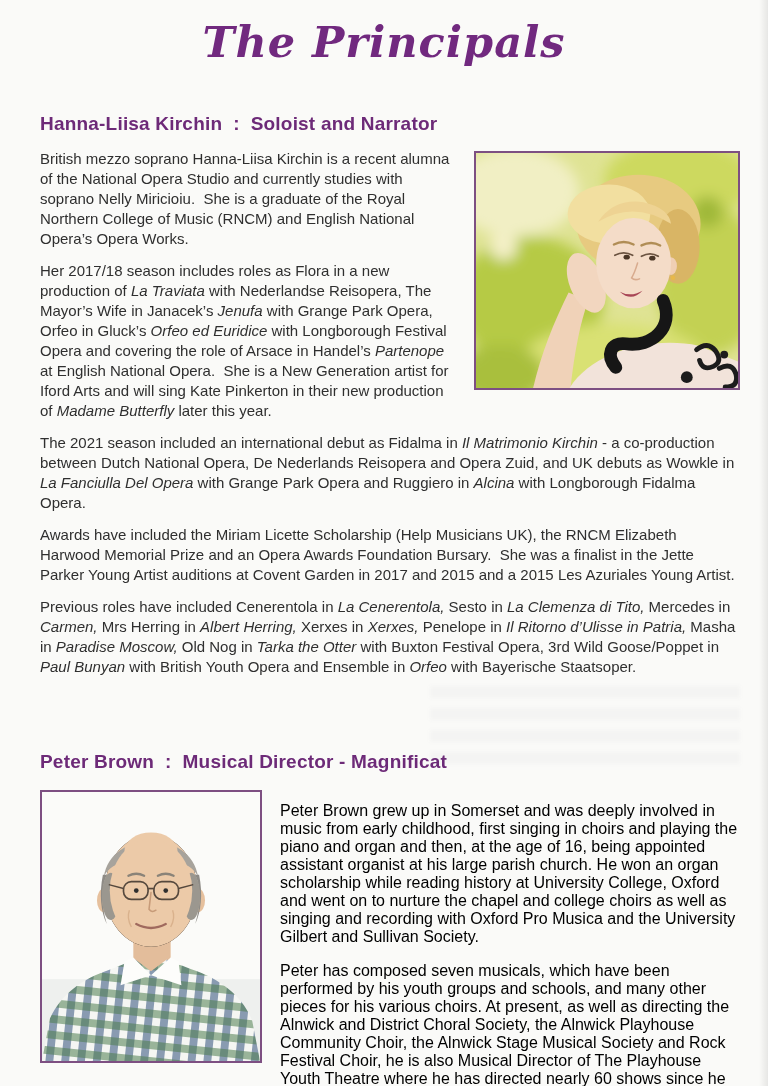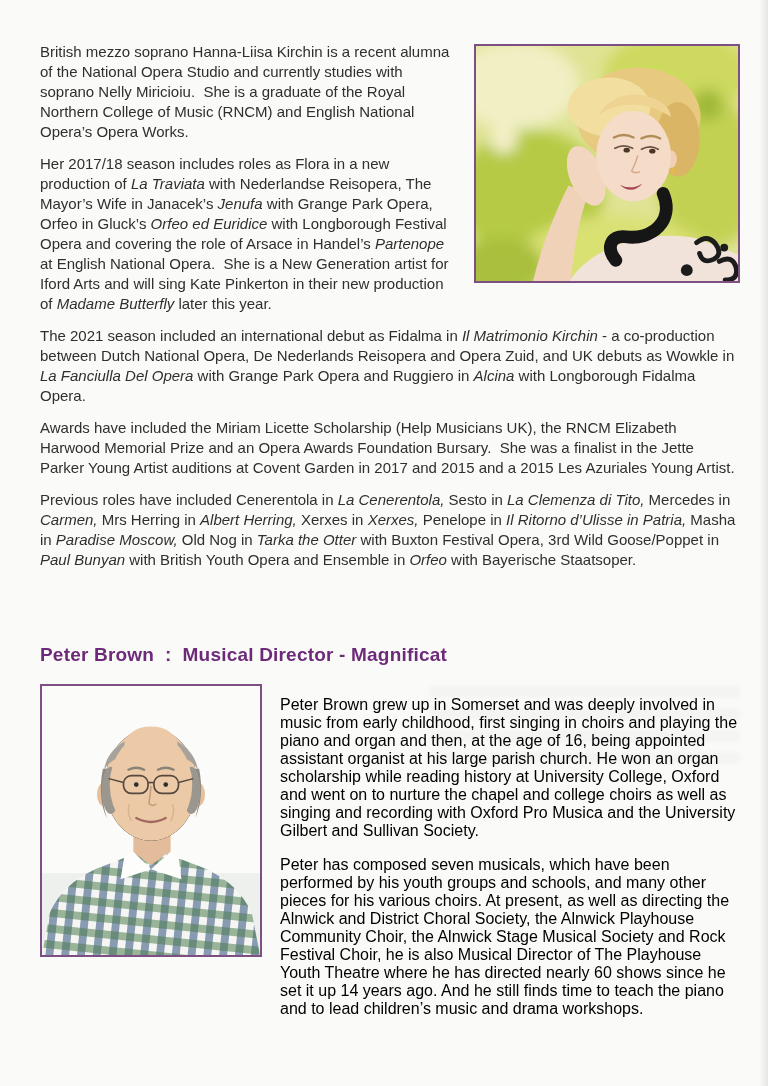--- a/index.html
+++ b/index.html
@@ -42,24 +42,26 @@
     background:repeating-linear-gradient(
       to bottom, rgba(90,90,110,0.035) 0 12px, rgba(0,0,0,0) 12px 22px);
     filter:blur(2px); pointer-events:none;
   }
 </style>
 </head>
 <body>
 
 <div class="page">
 
+  <h1 class="title">The Principals</h1>
 
   <div class="bleed"></div>
 
   <section class="s1">
+    <h2>Hanna-Liisa Kirchin  :  Soloist and Narrator</h2>
     <div class="body">
       <div class="photo photo-right" role="img" aria-label="Portrait photo of Hanna-Liisa Kirchin, short blonde hair, chin resting on hand, black ribbon at neck, sunlit garden background">
         <svg viewBox="0 0 266 239" preserveAspectRatio="none">
           <defs>
             <filter id="b1" x="-40%" y="-40%" width="180%" height="180%">
                 <feGaussianBlur stdDeviation="7"></feGaussianBlur>
               </filter>
           </defs>
           <rect width="266" height="239" fill="#dfe394"></rect>
           <g filter="url(#b1)">

